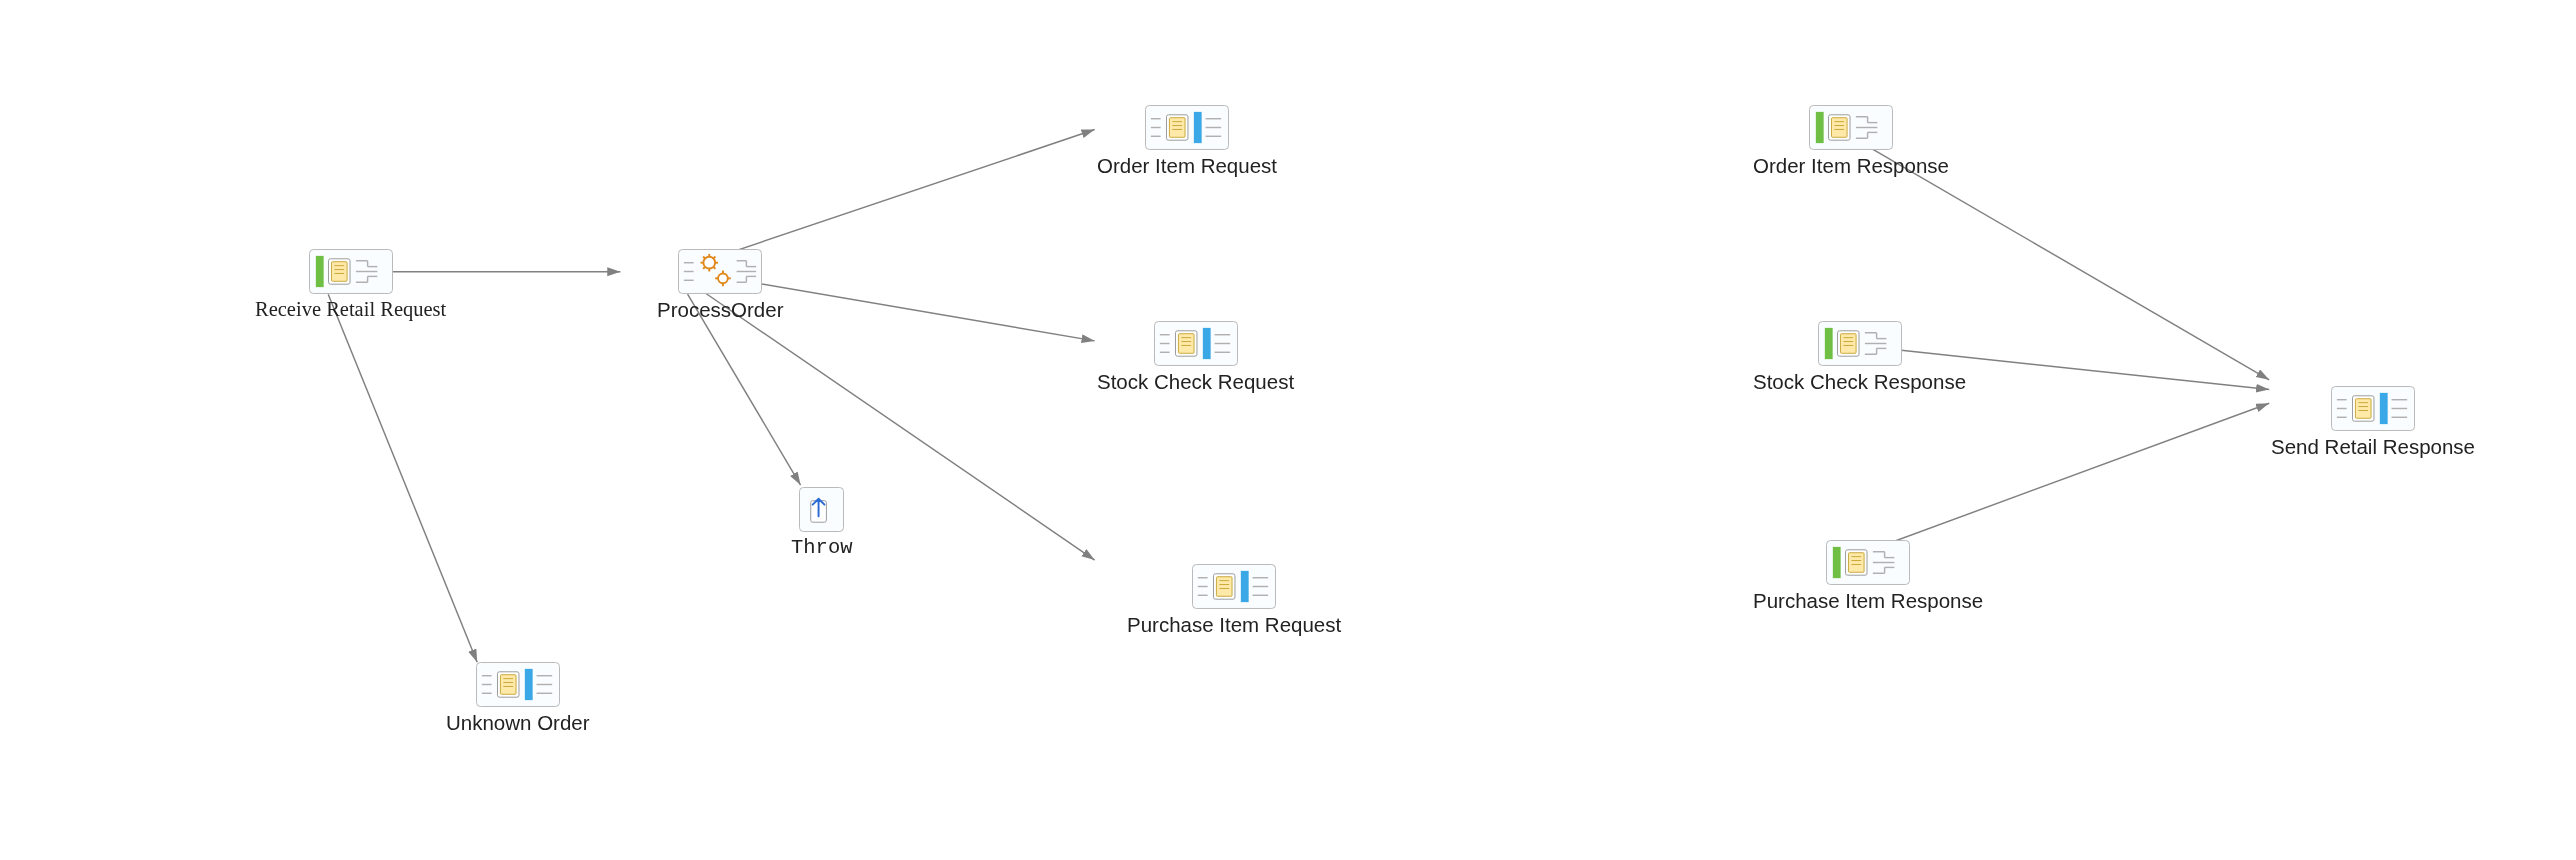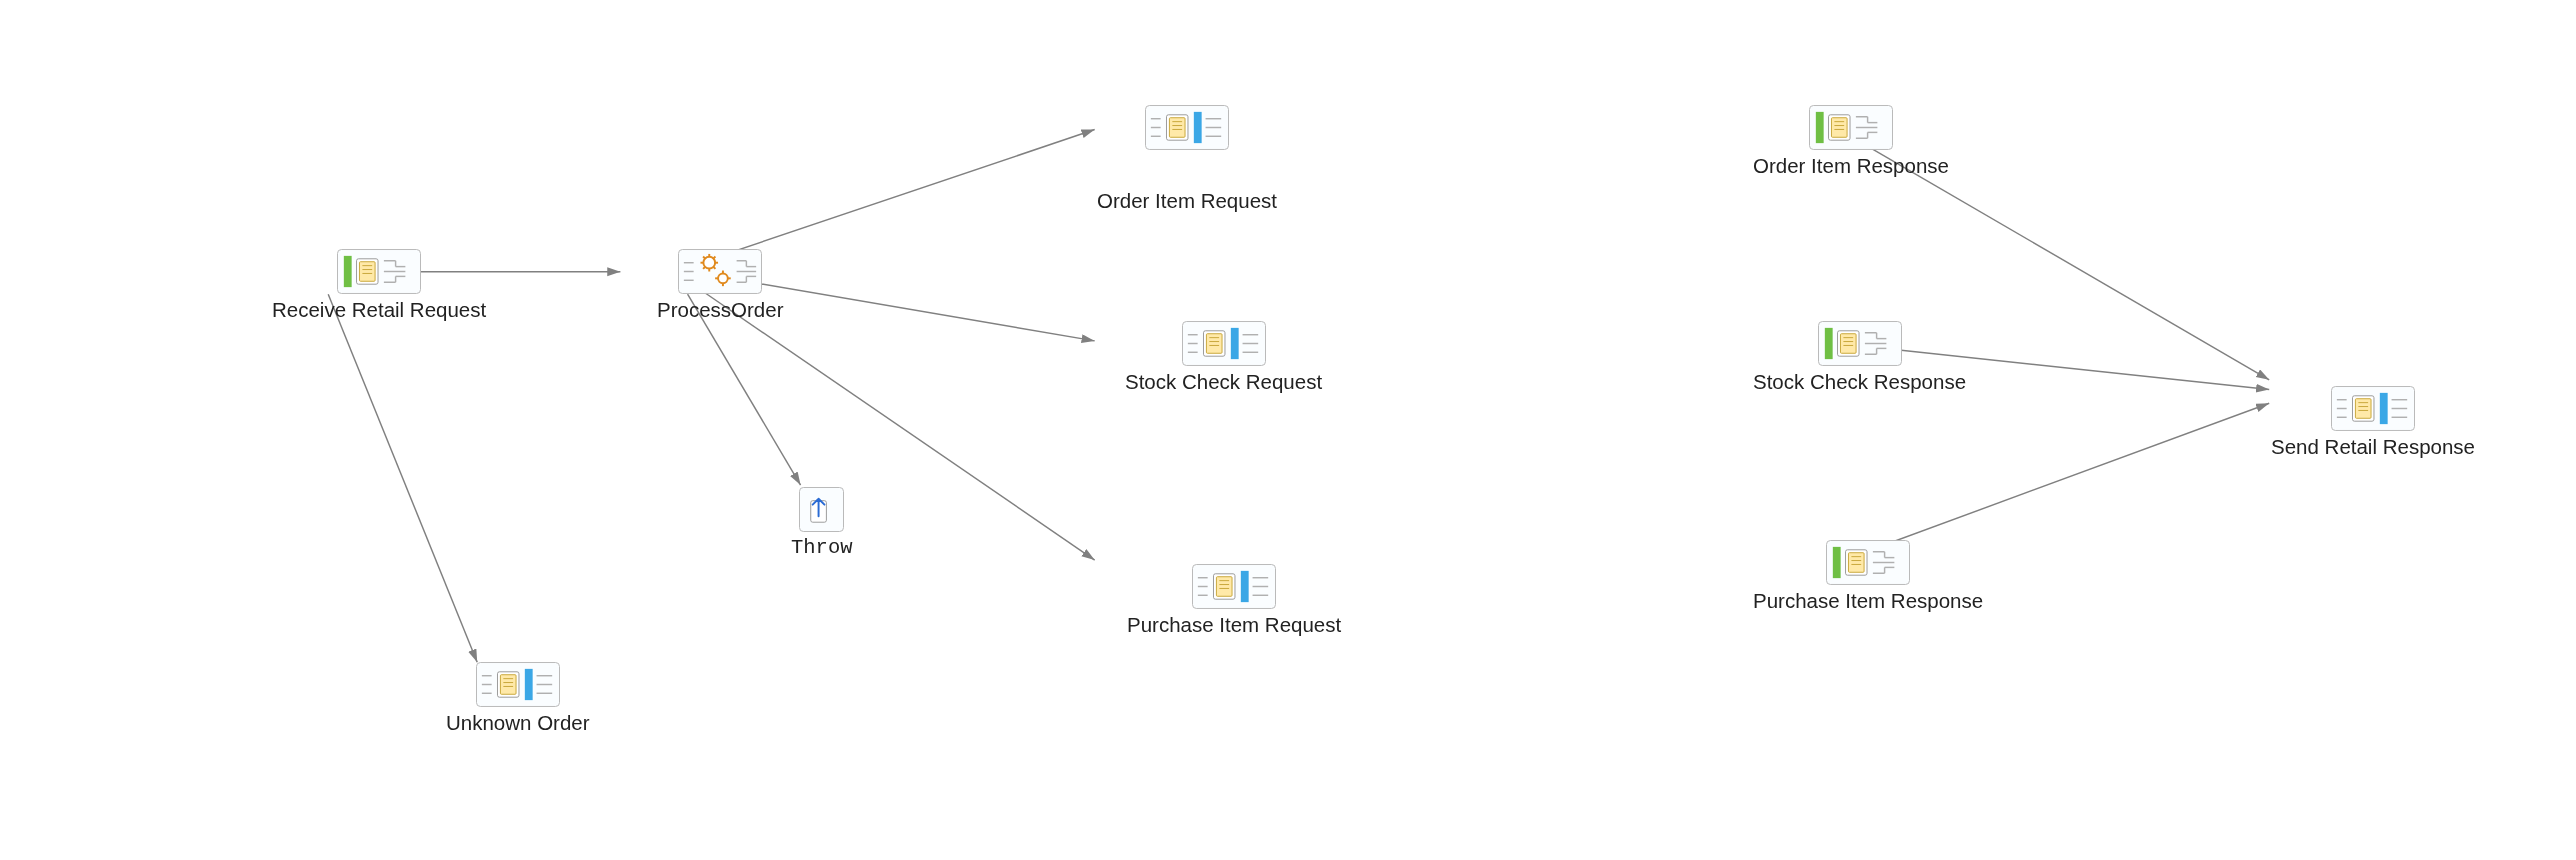--- a/index.html
+++ b/index.html
@@ -60,21 +60,21 @@
       <line x1="706" y1="302" x2="822" y2="498"></line>
 
       <line x1="1890" y1="134" x2="2330" y2="390"></line>
 
       <line x1="1890" y1="353" x2="2330" y2="400"></line>
 
       <line x1="1890" y1="576" x2="2330" y2="414"></line>
     </g>
   </svg>
 
-  <div class="node" style="left:272px; top:249px;">
+  <div class="node" style="left:255px; top:249px;font-family:Liberation Serif, serif;">
     <svg width="84" height="45" viewBox="0 0 86 46">
       <rect x="0.5" y="0.5" width="85" height="45" rx="4" fill="#fafdff" stroke="#b8b8b8"></rect>
       <rect x="7" y="7" width="8" height="32" fill="#6fbf44"></rect>
       <rect x="20" y="10" width="22" height="26" rx="2" fill="#ffffff" stroke="#9a9a9a"></rect>
       <rect x="23" y="13" width="16" height="20" rx="1" fill="#ffe9a8" stroke="#c9a73a"></rect>
       <line x1="26" y1="17" x2="36" y2="17" stroke="#c9a73a"></line>
       <line x1="26" y1="21" x2="36" y2="21" stroke="#c9a73a"></line>
       <line x1="26" y1="25" x2="36" y2="25" stroke="#c9a73a"></line>
       <g stroke="#b0b0b0" stroke-width="1.5">
         <line x1="48" y1="12" x2="60" y2="12"></line>
@@ -157,21 +157,21 @@
       <rect x="50" y="7" width="8" height="32" fill="#3aa7e6"></rect>
       <g stroke="#b0b0b0" stroke-width="1.5">
         <line x1="62" y1="14" x2="78" y2="14"></line>
           <line x1="62" y1="23" x2="78" y2="23"></line>
           <line x1="62" y1="32" x2="78" y2="32"></line>
       </g>
     </svg>
     <div class="label">Unknown Order</div>
   </div>
 
-  <div class="node" style="left:1097px; top:105px;gap:35px;">
+  <div class="node" style="left:1097px; top:105px;">
     <svg width="84" height="45" viewBox="0 0 86 46">
       <rect x="0.5" y="0.5" width="85" height="45" rx="4" fill="#fafdff" stroke="#b8b8b8"></rect>
       <g stroke="#b0b0b0" stroke-width="1.5">
         <line x1="6" y1="14" x2="16" y2="14"></line>
           <line x1="6" y1="23" x2="16" y2="23"></line>
           <line x1="6" y1="32" x2="16" y2="32"></line>
       </g>
       <rect x="22" y="10" width="22" height="26" rx="2" fill="#ffffff" stroke="#9a9a9a"></rect>
       <rect x="25" y="13" width="16" height="20" rx="1" fill="#ffe9a8" stroke="#c9a73a"></rect>
       <line x1="28" y1="17" x2="38" y2="17" stroke="#c9a73a"></line>
@@ -180,21 +180,21 @@
       <rect x="50" y="7" width="8" height="32" fill="#3aa7e6"></rect>
       <g stroke="#b0b0b0" stroke-width="1.5">
         <line x1="62" y1="14" x2="78" y2="14"></line>
           <line x1="62" y1="23" x2="78" y2="23"></line>
           <line x1="62" y1="32" x2="78" y2="32"></line>
       </g>
     </svg>
     <div class="label">Order Item Request</div>
   </div>
 
-  <div class="node" style="left:1097px; top:321px;margin-left:28px;">
+  <div class="node" style="left:1097px; top:321px;">
     <svg width="84" height="45" viewBox="0 0 86 46">
       <rect x="0.5" y="0.5" width="85" height="45" rx="4" fill="#fafdff" stroke="#b8b8b8"></rect>
       <g stroke="#b0b0b0" stroke-width="1.5">
         <line x1="6" y1="14" x2="16" y2="14"></line>
           <line x1="6" y1="23" x2="16" y2="23"></line>
           <line x1="6" y1="32" x2="16" y2="32"></line>
       </g>
       <rect x="22" y="10" width="22" height="26" rx="2" fill="#ffffff" stroke="#9a9a9a"></rect>
       <rect x="25" y="13" width="16" height="20" rx="1" fill="#ffe9a8" stroke="#c9a73a"></rect>
       <line x1="28" y1="17" x2="38" y2="17" stroke="#c9a73a"></line>

